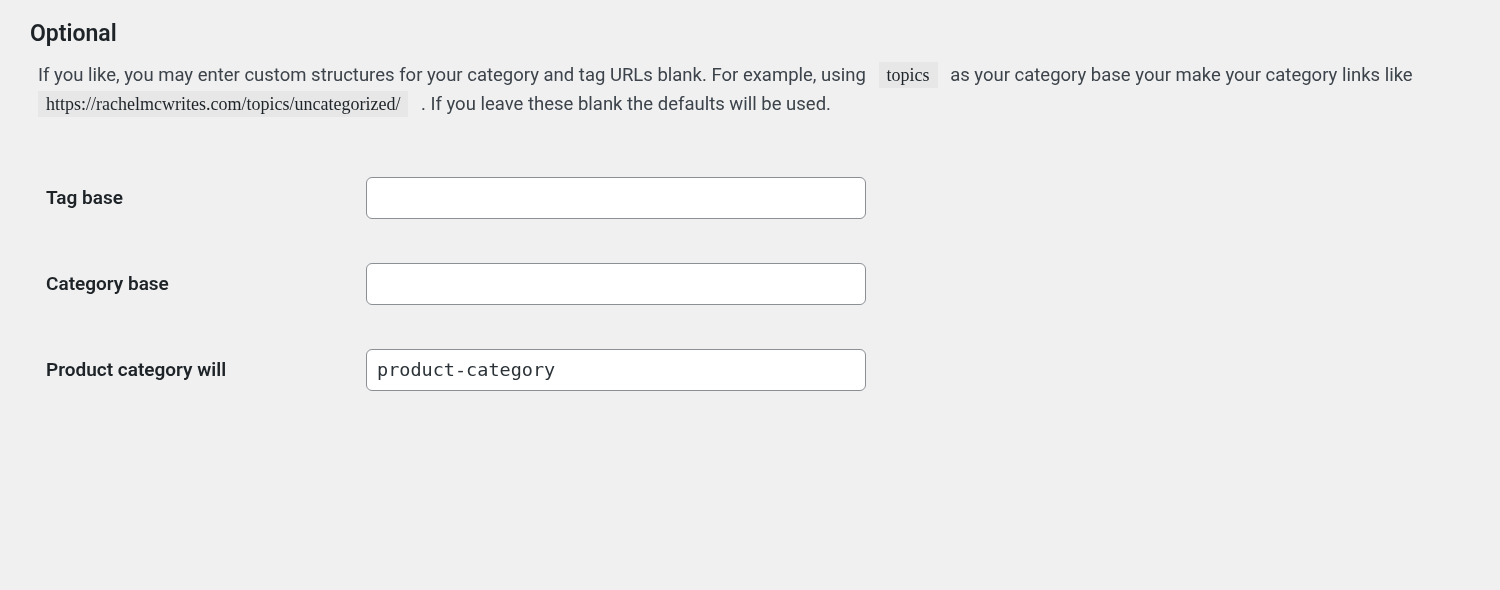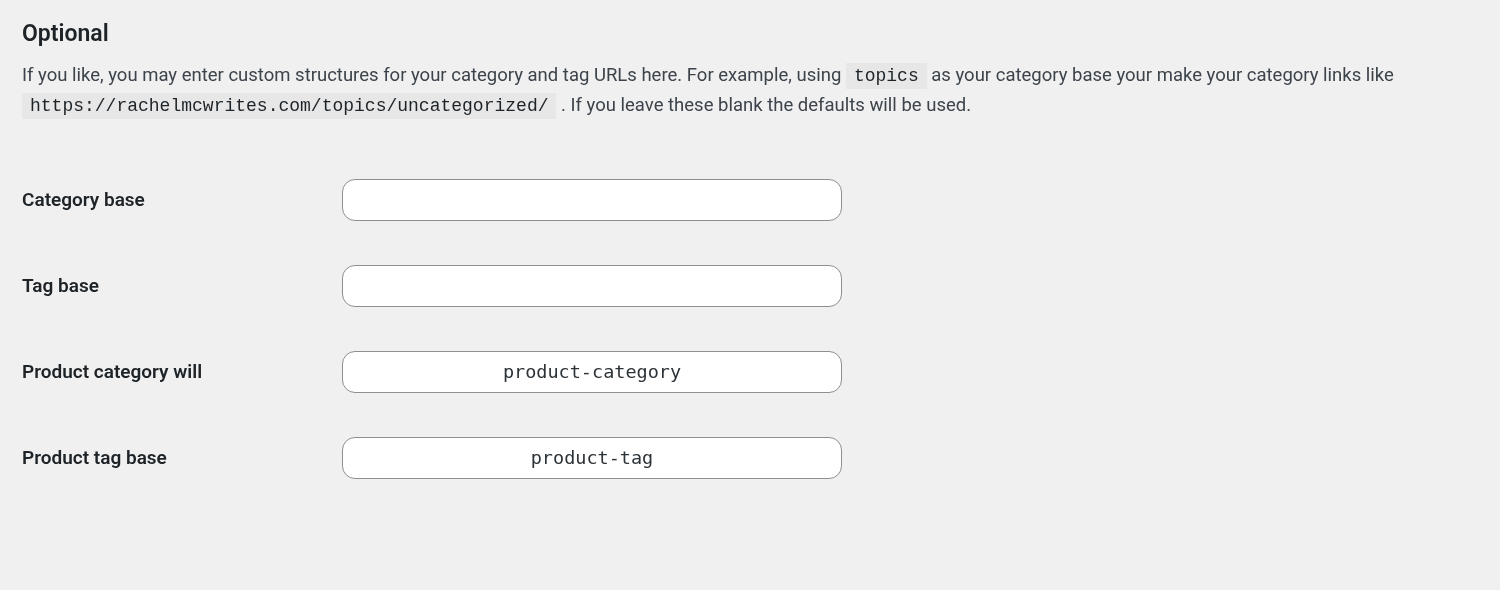--- a/index.html
+++ b/index.html
@@ -1,15 +1,15 @@
 <!DOCTYPE html>
 <html><head>
 <meta charset="utf-8">
 <style>
-  * { box-sizing: border-box; }
+  * { box-sizing: border-box; margin-left: 8px; }
   html, body {
     margin: 0;
     padding: 0;
     width: 1500px;
     height: 590px;
     background: #f0f0f1;
     font-family: -apple-system, BlinkMacSystemFont, "Segoe UI", Roboto, Helvetica, Arial, sans-serif;
     color: #1d2327;
   }
   .wrap {
@@ -22,21 +22,21 @@
     color: #1d2327;
   }
   p.desc {
     font-size: 18.5px;
     line-height: 1.55;
     margin: 0 0 36px 0;
     color: #3c434a;
     max-width: 1460px;
   }
   code {
-    font-family: Liberation Mono, monospace;
+    font-family: Liberation Serif, serif;
     background: #e7e7e8;
     padding: 3px 8px;
     font-size: 18px;
     color: #1d2327;
     border-radius: 0;
   }
   table.form-table {
     border-collapse: collapse;
     width: 100%;
   }
@@ -55,73 +55,64 @@
   }
   input[type="text"].regular-text {
     width: 500px;
     height: 42px;
     padding: 4px 10px;
     font-size: 18.5px;
     font-family: ui-monospace, SFMono-Regular, Menlo, Consolas, monospace;
     color: #2c3338;
     background: #ffffff;
     border: 1px solid #8c8f94;
-    border-radius: 13px;
+    border-radius: 6px;
     line-height: 1;
-    text-align: center;
   }
   .suffix-code {
     display: inline-block;
     margin-left: 12px;
     vertical-align: middle;
   }
 </style>
 </head>
 <body>
 
 <div class="wrap">
   <h2>Optional</h2>
 
   <p class="desc">
-    <span>If you like, you may enter custom structures for your category and tag URLs here. For example, using </span>
+    <span>If you like, you may enter custom structures for your category and tag URLs blank. For example, using </span>
     <code>topics</code>
     <span> as your category base your make your category links like </span>
     <code>https://rachelmcwrites.com/topics/uncategorized/</code>
     <span> . If you leave these blank the defaults will be used.</span>
   </p>
 
   <table class="form-table">
     <tbody>
       <tr>
         <th>
-          <label>Category base</label>
+          <label>Tag base</label>
         </th>
         <td>
           <input type="text" class="regular-text" value="" style="">
         </td>
       </tr>
       <tr>
         <th>
-          <label>Tag base</label>
+          <label>Category base</label>
         </th>
         <td>
           <input type="text" class="regular-text" value="" style="">
         </td>
       </tr>
       <tr>
         <th>
           <label>Product category will</label>
         </th>
         <td>
           <input type="text" class="regular-text" value="product-category" style="">
         </td>
       </tr>
-      <tr>
-        <th>
-          <label>Product tag base</label>
-        </th>
-        <td>
-          <input type="text" class="regular-text" value="product-tag" style="">
-        </td>
-      </tr>
     </tbody>
   </table>
 </div>
 
 </body></html>

